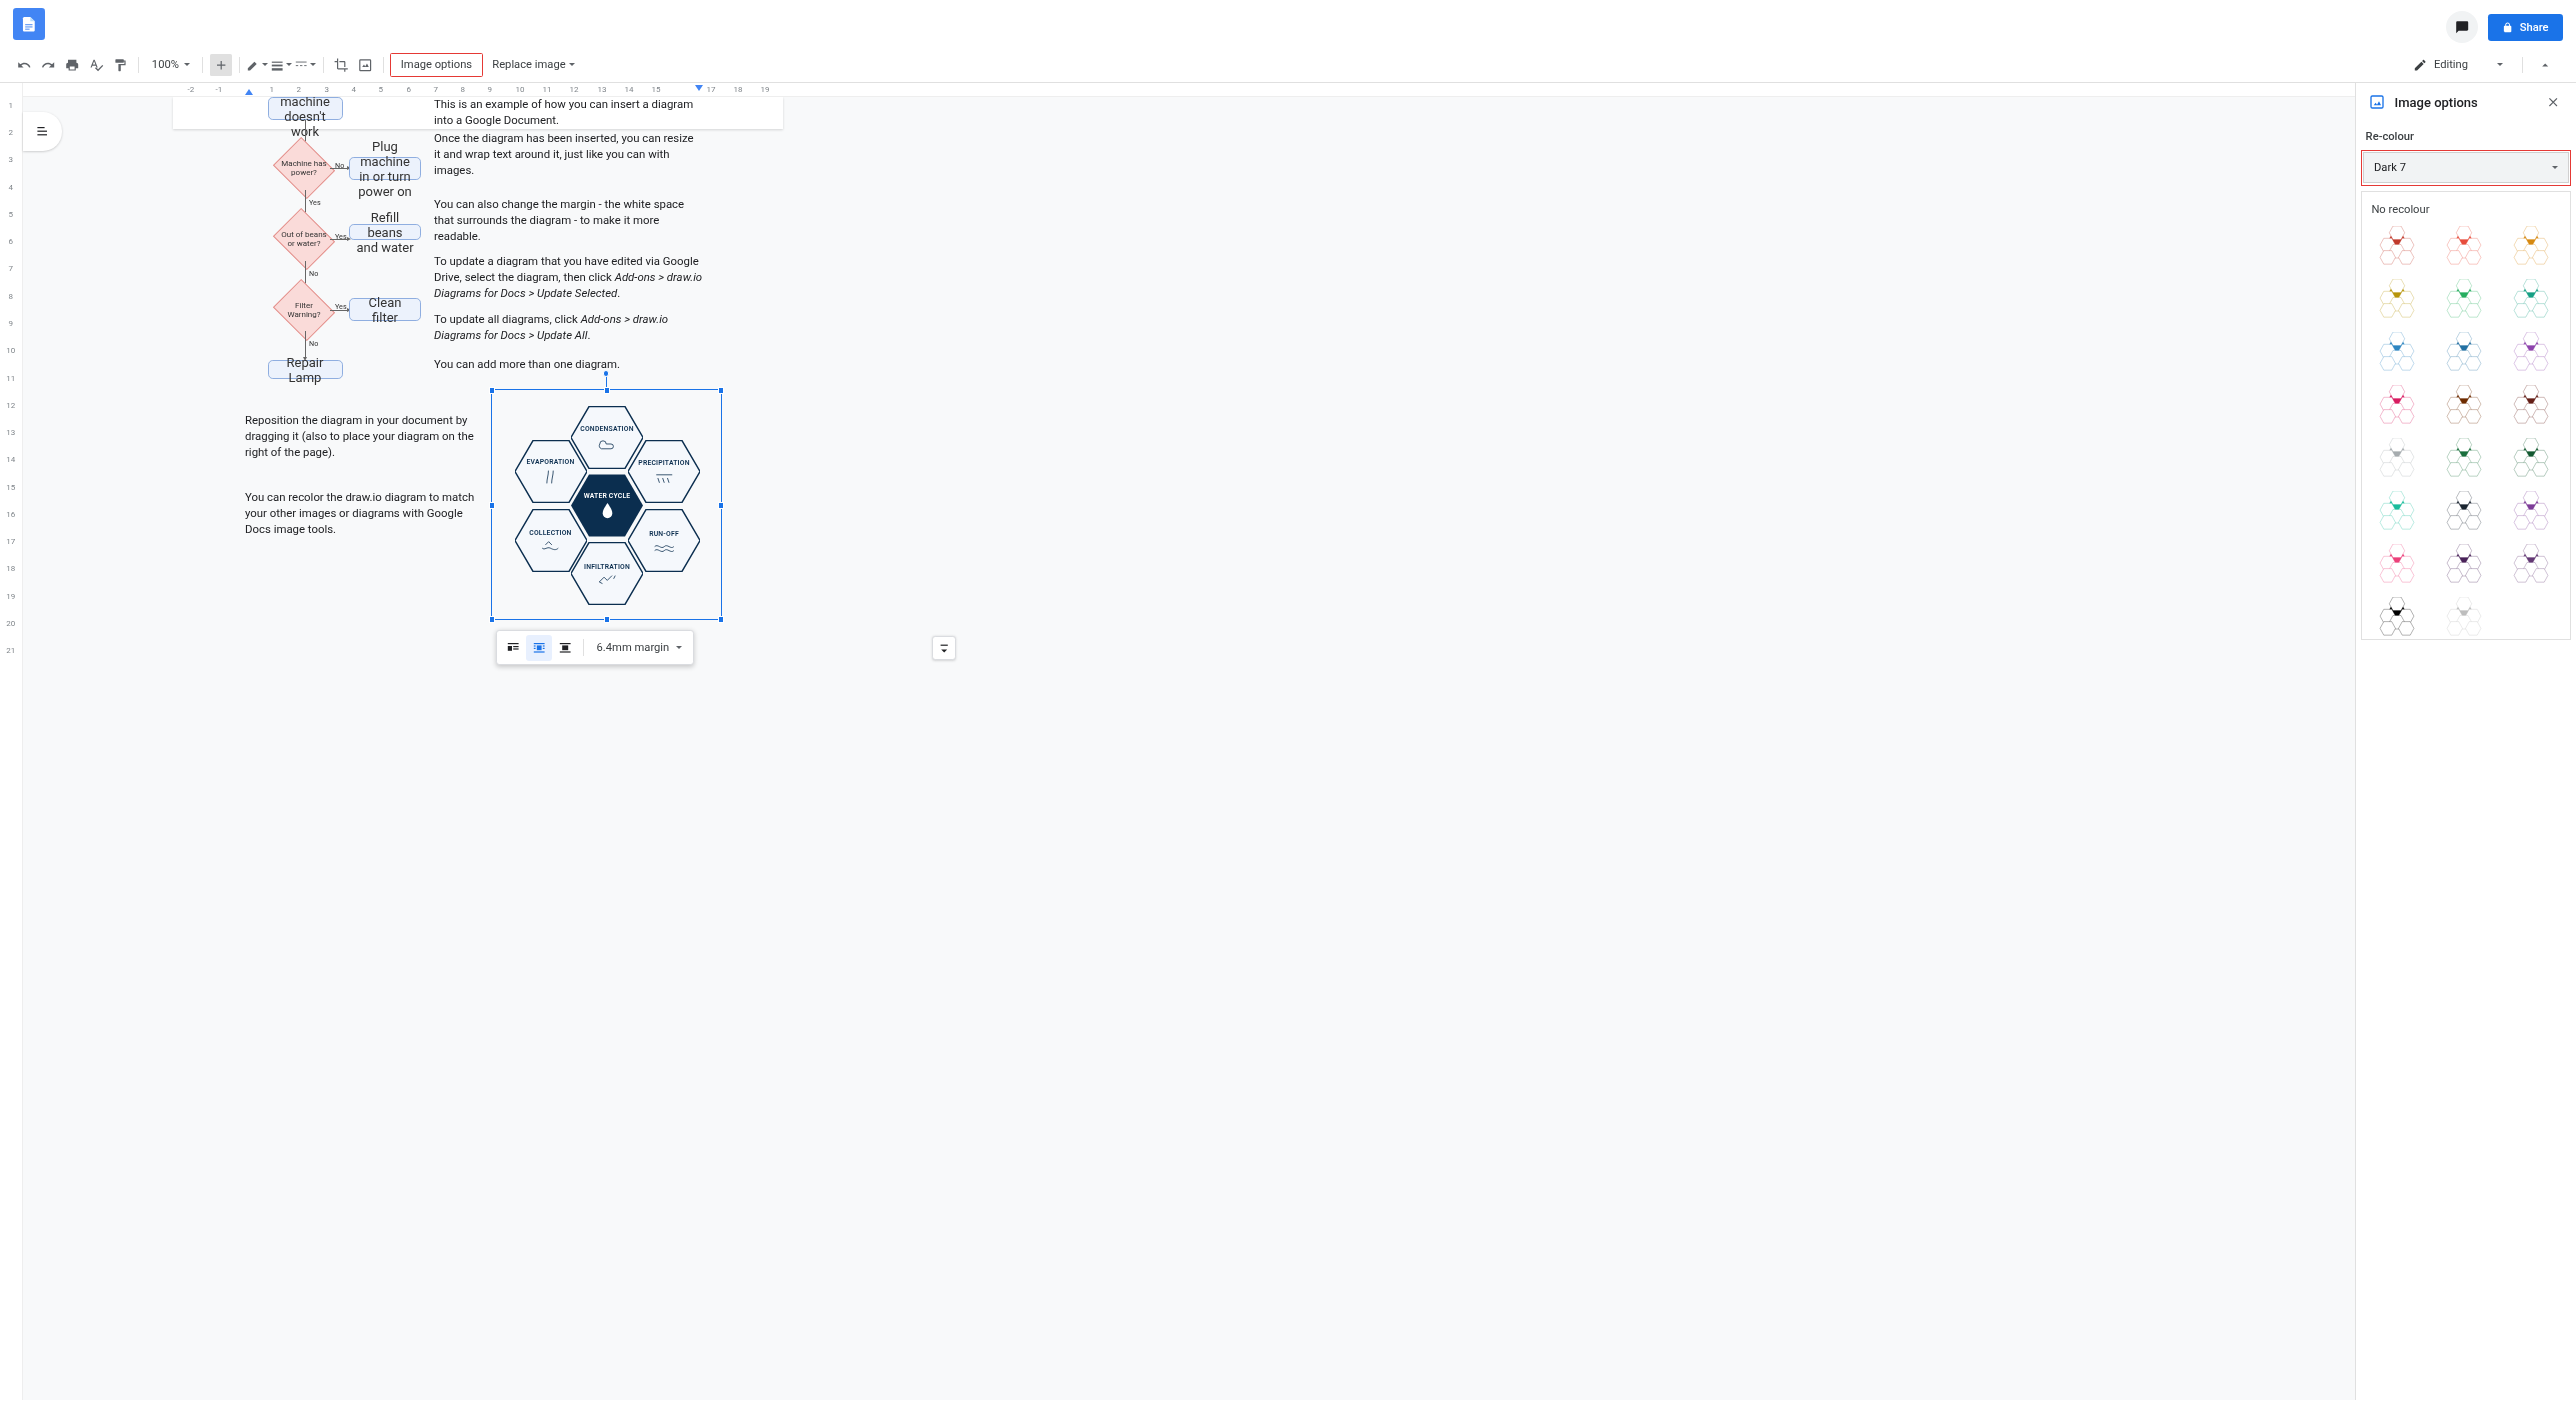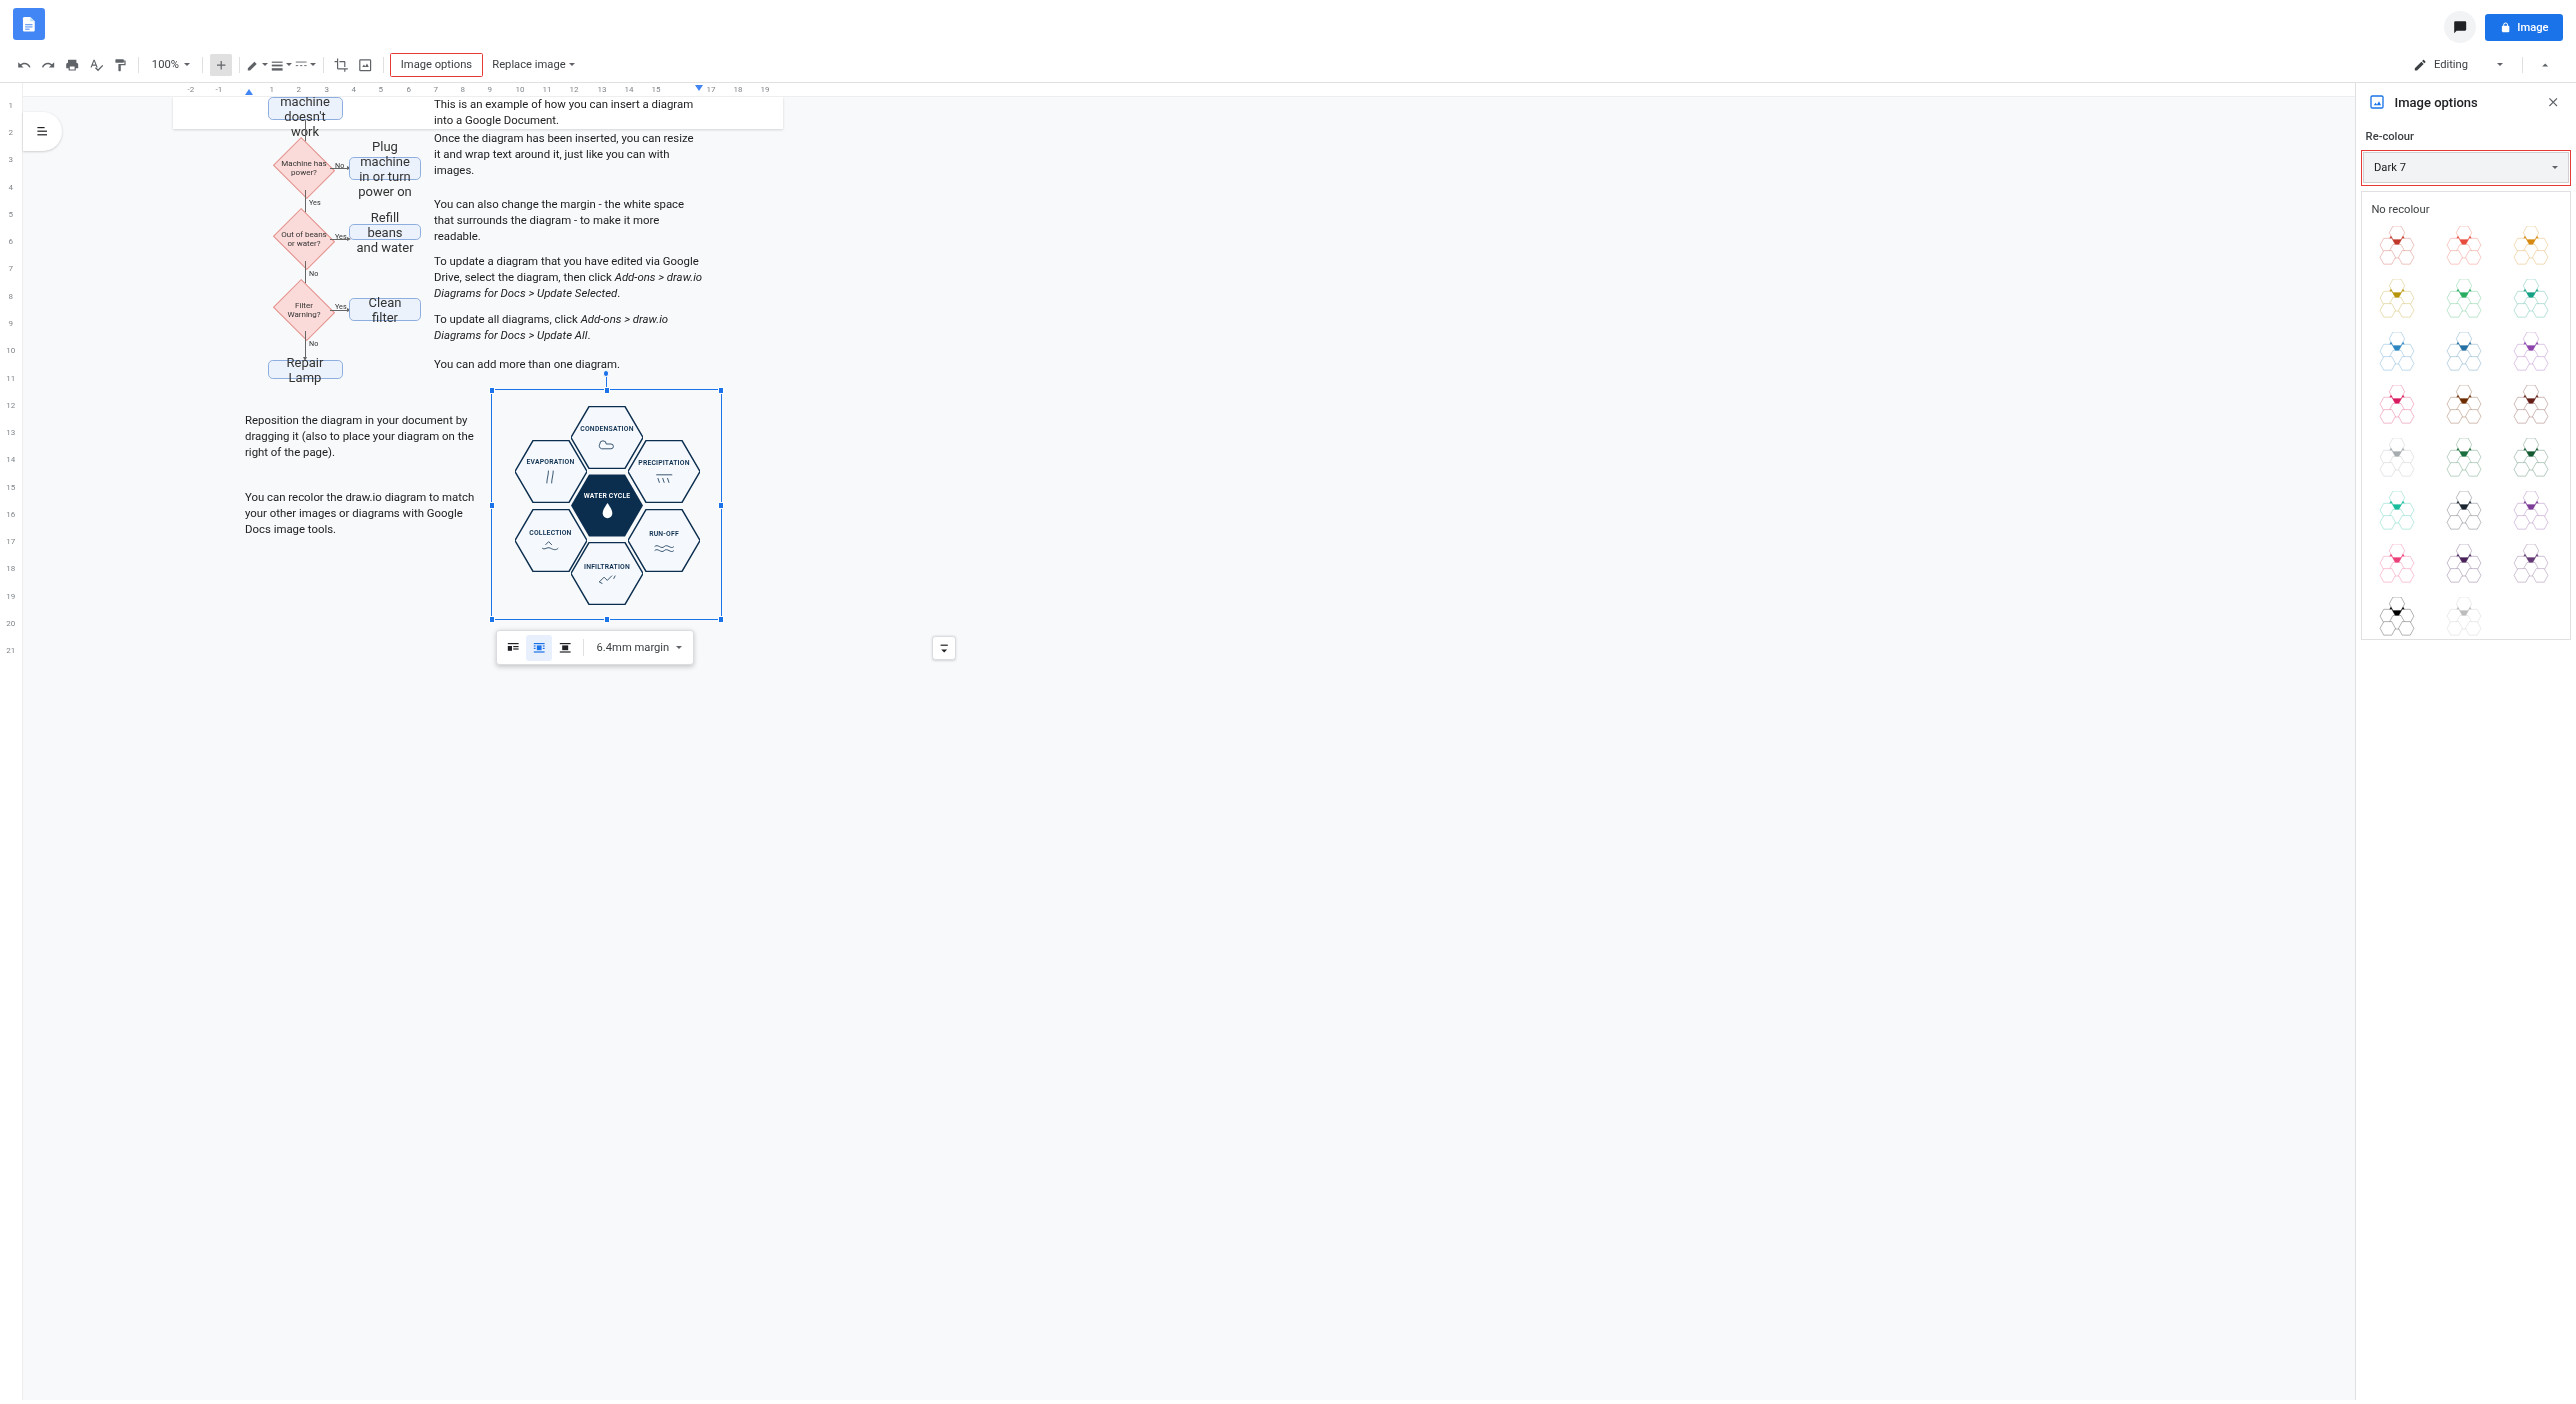--- a/index.html
+++ b/index.html
@@ -117,21 +117,21 @@
   <div class="header-right">
     <div class="comment-btn">
       <svg class="ic" viewBox="0 0 24 24" fill="#5f6368">
           <path d="M20 2H4c-1.1 0-2 .9-2 2v18l4-4h14c1.1 0 2-.9 2-2V4c0-1.1-.9-2-2-2z"></path>
         </svg>
     </div>
     <div class="share-btn">
       <svg class="ic-sm" viewBox="0 0 24 24" fill="#fff">
           <path d="M18 8h-1V6c0-2.8-2.2-5-5-5S7 3.2 7 6v2H6c-1.1 0-2 .9-2 2v10c0 1.1.9 2 2 2h12c1.1 0 2-.9 2-2V10c0-1.1-.9-2-2-2zM9 6c0-1.7 1.3-3 3-3s3 1.3 3 3v2H9V6z"></path>
         </svg>
-      <span>Image</span>
+      <span>Share</span>
     </div>
   </div>
 </div>
 
 <div class="toolbar">
   <div class="tb-btn">
       <svg class="ic" viewBox="0 0 24 24">
         <path fill="#5f6368" d="M12.5 8c-2.65 0-5.05.99-6.9 2.6L2 7v9h9l-3.62-3.62c1.39-1.16 3.16-1.88 5.12-1.88 3.54 0 6.55 2.31 7.6 5.5l2.37-.78C21.08 11.03 17.15 8 12.5 8z"></path>
       </svg>
     </div>

